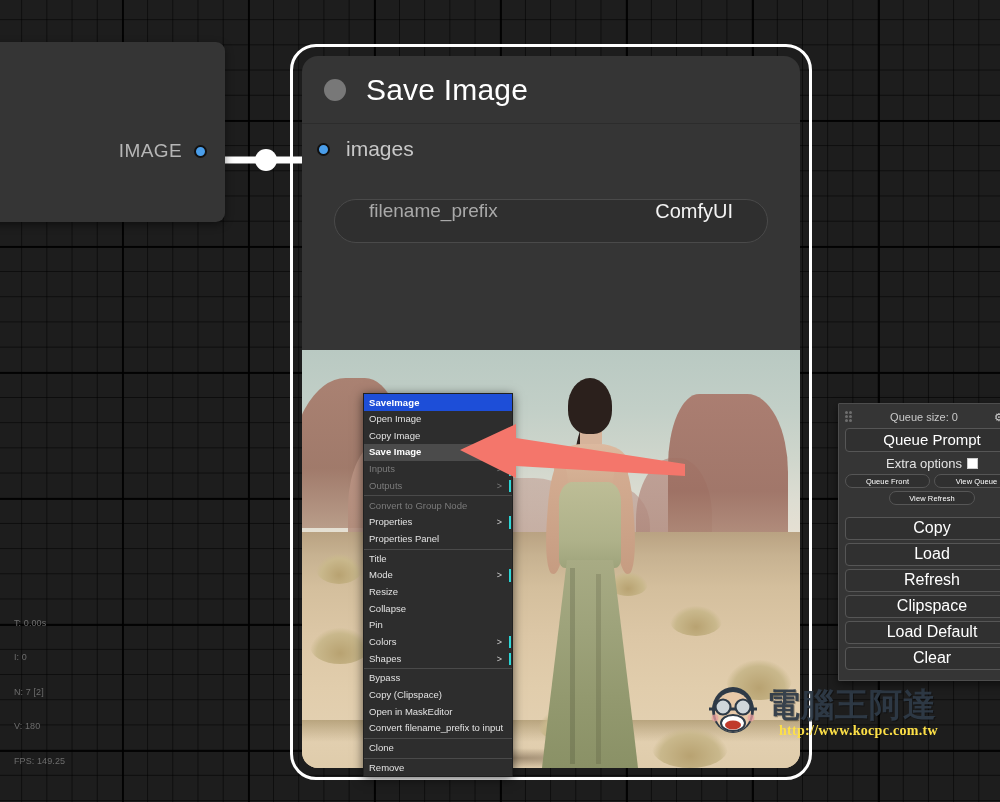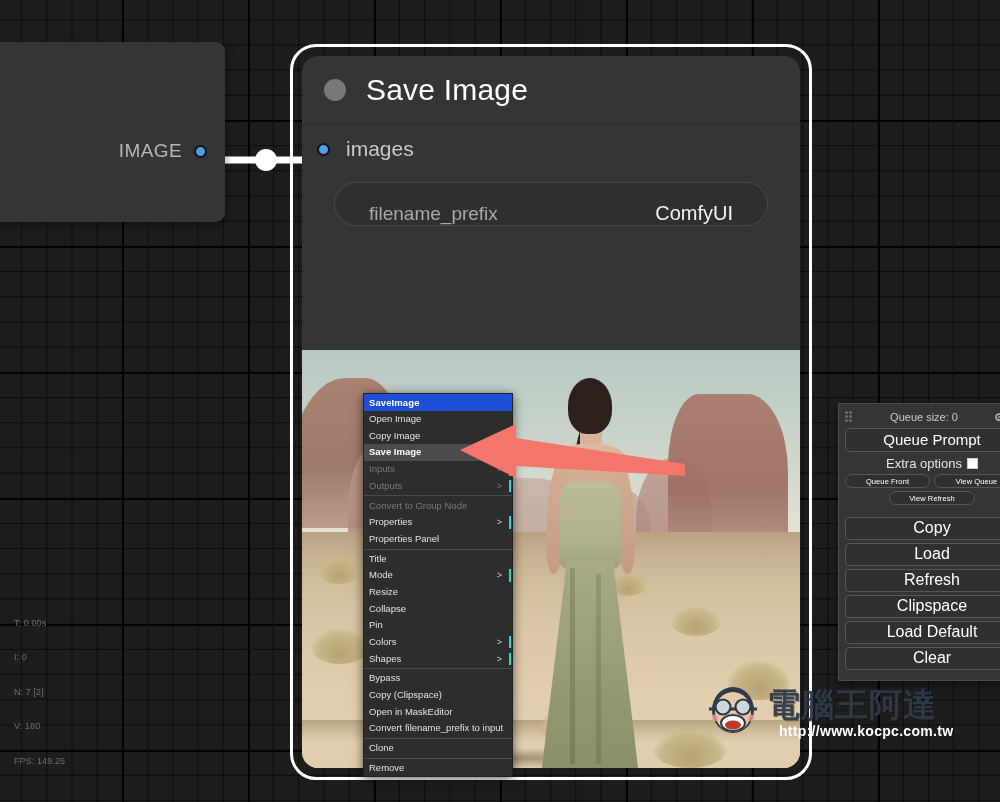--- a/index.html
+++ b/index.html
@@ -128,27 +128,27 @@
     display: flex;
     align-items: center;
     padding-left: 15px;
     gap: 16px;
   }
   .input-label {
     font-size: 21px;
     color: #c8c8c8;
   }
   .widget {
-    margin: 8px 32px 0 32px;
+    margin: 25px 32px 0 32px;
     height: 44px;
     background: #2f2f2f;
     border: 1px solid #4a4a4a;
     border-radius: 22px;
     display: flex;
-    align-items: flex-end;
+    align-items: flex-start;
     justify-content: space-between;
     padding: 0 34px;
   }
   .widget-name { font-size: 19px; color: #a9a9a9; }
   .widget-value { font-size: 20px; color: #f2f2f2; }
 
   
   #preview {
     position: absolute;
     left: 0; top: 294px;
@@ -422,23 +422,23 @@
     color: #2e3a47;
     letter-spacing: 1px;
     text-shadow: 1px 1px 0 rgba(0,0,0,0.35);
     font-family: "DejaVu Sans", sans-serif;
     opacity: 0.95;
   }
   #wm-url {
     position: absolute; left: 74px; top: 40px;
     font-size: 14px;
     font-weight: bold;
-    color: #ffffff;
+    color: #fde047;
     letter-spacing: 0.3px;
-    font-family: Liberation Sans, sans-serif;
+    font-family: Liberation Serif, serif;
   }
 </style>
 </head>
 <body>
 
 <div id="app">
 
   <div id="canvas"></div>
 
   <div id="stats">

